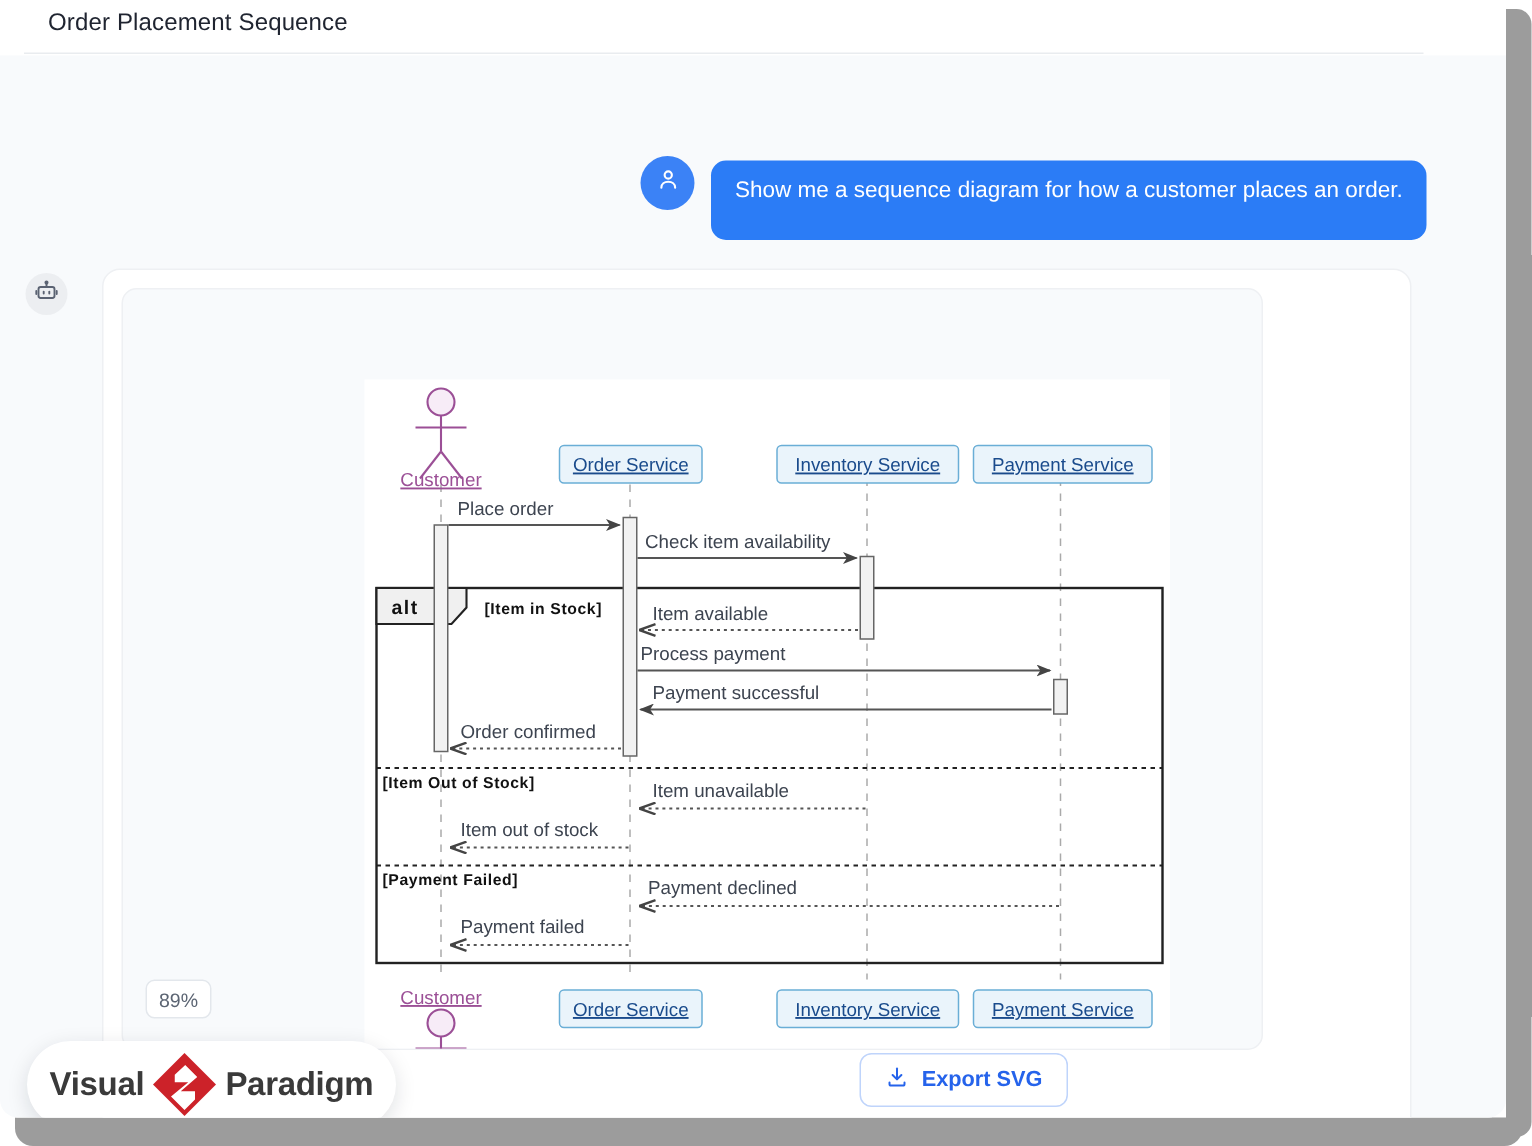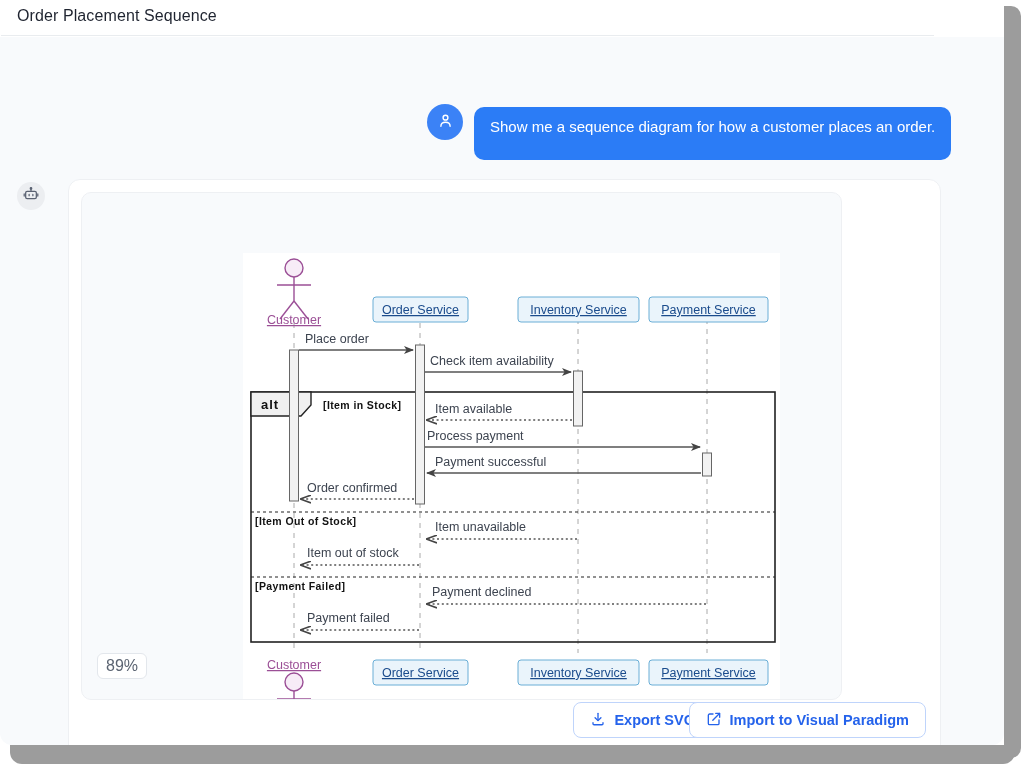--- a/index.html
+++ b/index.html
@@ -30,21 +30,21 @@
   #frame-shadow-bottom {
     position: absolute;
     left: 10px; top: 745px;
     width: 1005px; height: 19px;
     background: #9c9c9c;
     border-radius: 0 0 12px 12px;
   }
 
   
   #titlebar {
-    position: absolute; left: 1px; top: 0;
+    position: absolute; left: 16px; top: 0;
     width: 933px; height: 36px;
     background: #ffffff;
     border-bottom: 1px solid #e9ecef;
     text-align: center;
   }
   #page-title {
     position: absolute; left: 16px; top: 7px;
     font-size: 16px; color: #1f2430; font-weight: 400;
     letter-spacing: .1px;
   }
@@ -125,21 +125,21 @@
   .zoom-btn svg { display: block; }
 
   
   #zoom-badge {
     position: absolute; left: 15px; top: 460px;
     min-width: 40px; height: 26px;
     background: #ffffff;
     border: 1px solid #e3e7ec;
     border-radius: 6px;
     display: flex; align-items: center; justify-content: center;
-    font-size: 16px; color: #5b6472;
+    font-size: 13px; color: #5b6472;
     padding: 0 8px;
   }
 
   
   #card-footer {
     position: absolute; left: 0; bottom: 14px;
     width: 873px; height: 40px;
   }
   .pill-btn {
     position: absolute; top: 0;
@@ -419,28 +419,28 @@
           <span>
             <svg width="16" height="16" viewBox="0 0 24 24" fill="none" stroke="#2563eb" stroke-width="2" stroke-linecap="round" stroke-linejoin="round">
               <path d="M12 3.5v10.5"></path>
               <polyline points="7.6,10 12,14.4 16.4,10"></polyline>
               <path d="M4.5 17.6v1.4a1.6 1.6 0 0 0 1.6 1.6h11.8a1.6 1.6 0 0 0 1.6-1.6v-1.4"></path>
             </svg>
           </span>
           <span>Export SVG</span>
         </div>
 
-        <div class="pill-btn" id="import-vp-button">
-          <span>
-            <svg width="16" height="16" viewBox="0 0 24 24" fill="none" stroke="#2563eb" stroke-width="2" stroke-linecap="round" stroke-linejoin="round">
-              <path d="M10.5 4.5H5.4A1.9 1.9 0 0 0 3.5 6.4v12.2a1.9 1.9 0 0 0 1.9 1.9h12.2a1.9 1.9 0 0 0 1.9-1.9V13.5"></path>
-              <polyline points="14.5,3.5 20.5,3.5 20.5,9.5"></polyline>
-              <line x1="10.2" y1="13.8" x2="20.2" y2="3.8"></line>
-            </svg>
-          </span>
-          <span>Import to Visual Paradigm</span>
-        </div>
       </div>
     </div>
 
+    <div id="vp-logo">
+      <span class="vp-word">Visual</span>
+      <span style="display:flex;">
+        <svg width="46" height="46" viewBox="0 0 46 46">
+          <rect x="23" y="2" width="29.7" height="29.7" transform="rotate(45 23 2)" fill="#cc2229"></rect>
+          <path d="M23.5 10 L31.5 18 L20.5 27.5 L30 27.5 L30 33 L23 40 L14 31 L25.5 21.5 L16.5 21.5 L16.5 16.5 Z" fill="#ffffff"></path>
+        </svg>
+      </span>
+      <span class="vp-word">Paradigm</span>
+    </div>
 
   </div>
 </div>
 
 </body></html>

